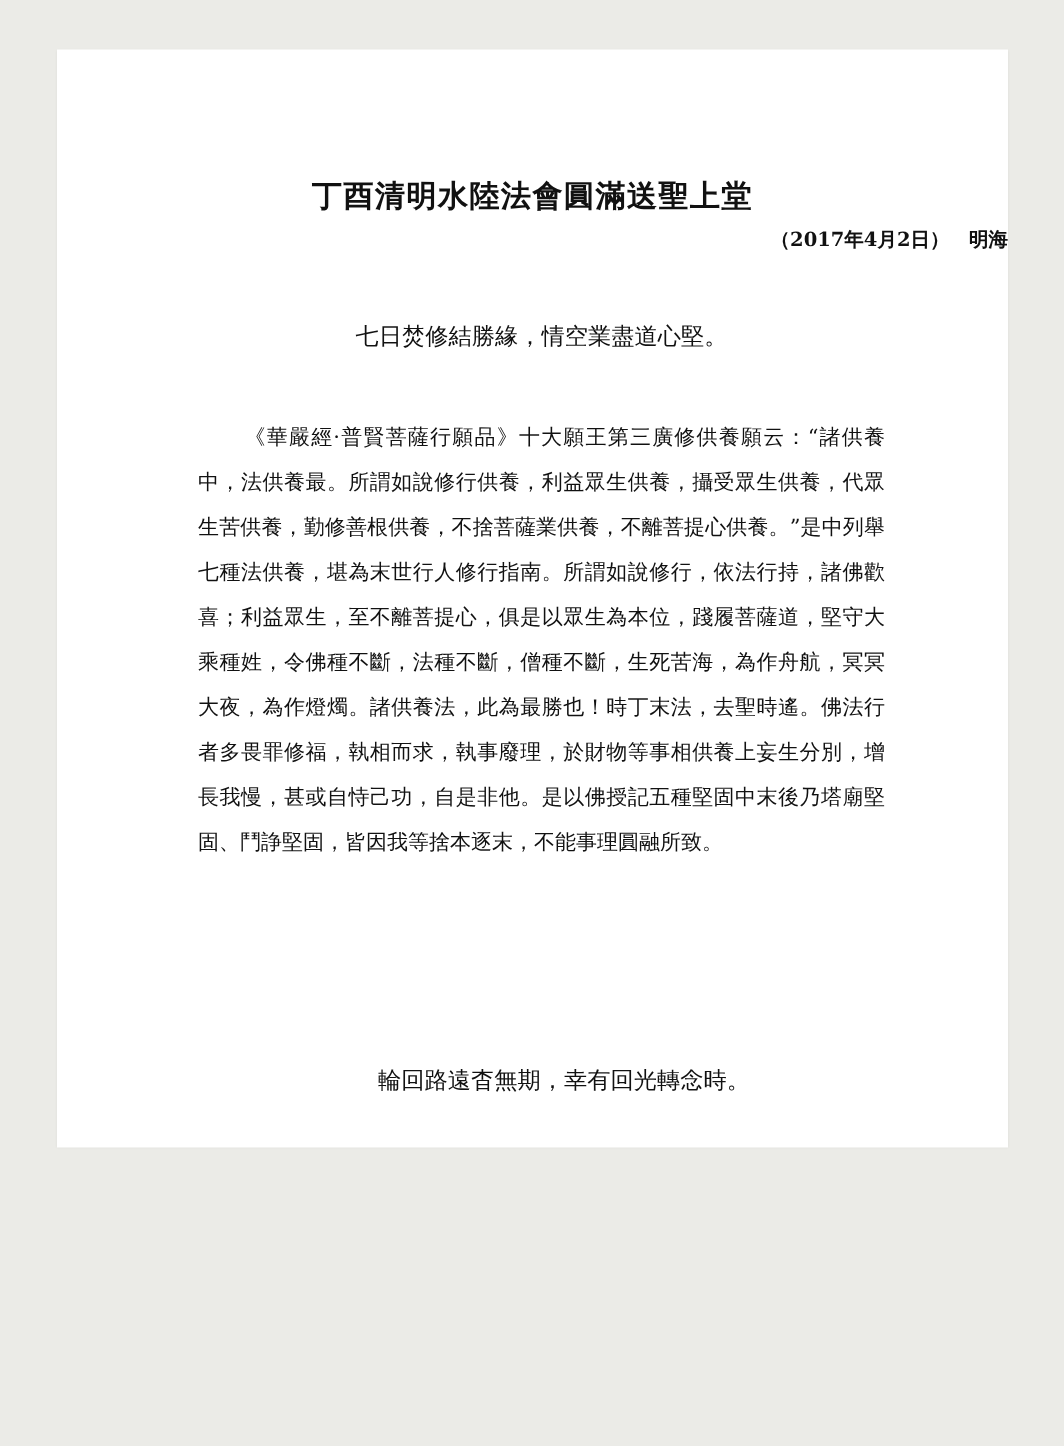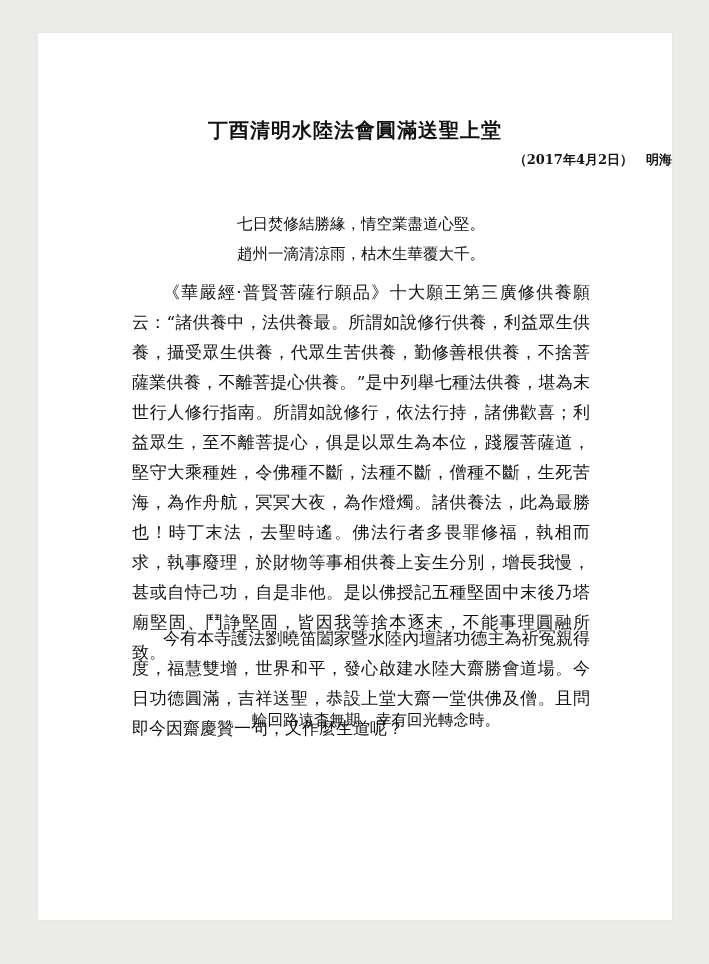--- a/index.html
+++ b/index.html
@@ -7,21 +7,21 @@
       width: 709px; height: 964px;
       background: #ebebe7;
       position: relative;
       overflow: hidden;
       font-family: "DejaVu Serif", "Liberation Serif", serif;
       color: #111;
     }
     .page {
       position: absolute;
       left: 38px; top: 33px;
-      width: 634px; height: 887px;
+      width: 634px; height: 732px;
       background: #ffffff;
       box-shadow: 0 0 2px rgba(0,0,0,0.06);
     }
     .title {
       position: absolute;
       left: 0; right: 0; top: 84px;
       text-align: center;
       font-size: 20px;
       font-weight: bold;
       letter-spacing: 1px;
@@ -39,39 +39,37 @@
       text-align: center;
       font-size: 15.5px;
       line-height: 30px;
     }
     .verse .line { display: block; }
     .verse1 { top: 176px; padding-left: 12px; }
     .verse2 { top: 672px; margin-left: 42px; }
     .para {
       position: absolute;
       left: 94px; width: 458px;
-      font-size: 17px;
+      font-size: 14px;
       line-height: 30px;
       text-align: justify;
       text-indent: 31px;
     }
     .para1 { top: 244px; }
     .para2 { top: 590px; }
   </style>
 </head>
 <body>
 
 <div class="page">
   <div class="title">丁酉清明水陸法會圓滿送聖上堂</div>
   <div class="subtitle">（2017年4月2日）　明海</div>
 
   <div class="verse verse1">
     <span class="line">七日焚修結勝緣，情空業盡道心堅。</span>
-    <span class="line">趙州一滴清涼雨，枯木生華覆大千。</span>
   </div>
 
   <div class="para para1">《華嚴經·普賢菩薩行願品》十大願王第三廣修供養願云：“諸供養中，法供養最。所謂如說修行供養，利益眾生供養，攝受眾生供養，代眾生苦供養，勤修善根供養，不捨菩薩業供養，不離菩提心供養。”是中列舉七種法供養，堪為末世行人修行指南。所謂如說修行，依法行持，諸佛歡喜；利益眾生，至不離菩提心，俱是以眾生為本位，踐履菩薩道，堅守大乘種姓，令佛種不斷，法種不斷，僧種不斷，生死苦海，為作舟航，冥冥大夜，為作燈燭。諸供養法，此為最勝也！時丁末法，去聖時遙。佛法行者多畏罪修福，執相而求，執事廢理，於財物等事相供養上妄生分別，增長我慢，甚或自恃己功，自是非他。是以佛授記五種堅固中末後乃塔廟堅固、鬥諍堅固，皆因我等捨本逐末，不能事理圓融所致。</div>
-  <div class="para para2">今有本寺護法劉曉笛闔家暨水陸內壇諸功德主為祈冤親得度，福慧雙增，世界和平，發心啟建水陸大齋勝會道場。今日功德圓滿，吉祥送聖，恭設上堂大齋一堂供佛及僧。且問即今因齋慶贊一句，又作麼生道呢？</div>
 
   <div class="verse verse2">
     <span class="line">輪回路遠杳無期，幸有回光轉念時。</span>
   </div>
 </div>
 
 </body></html>

